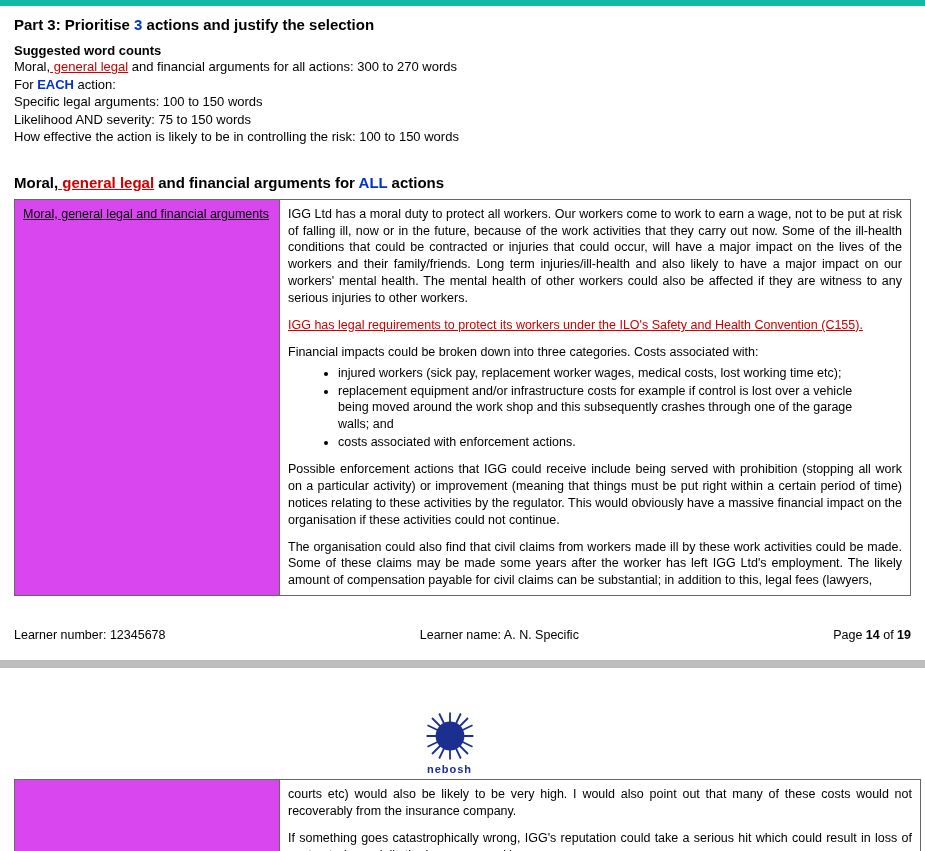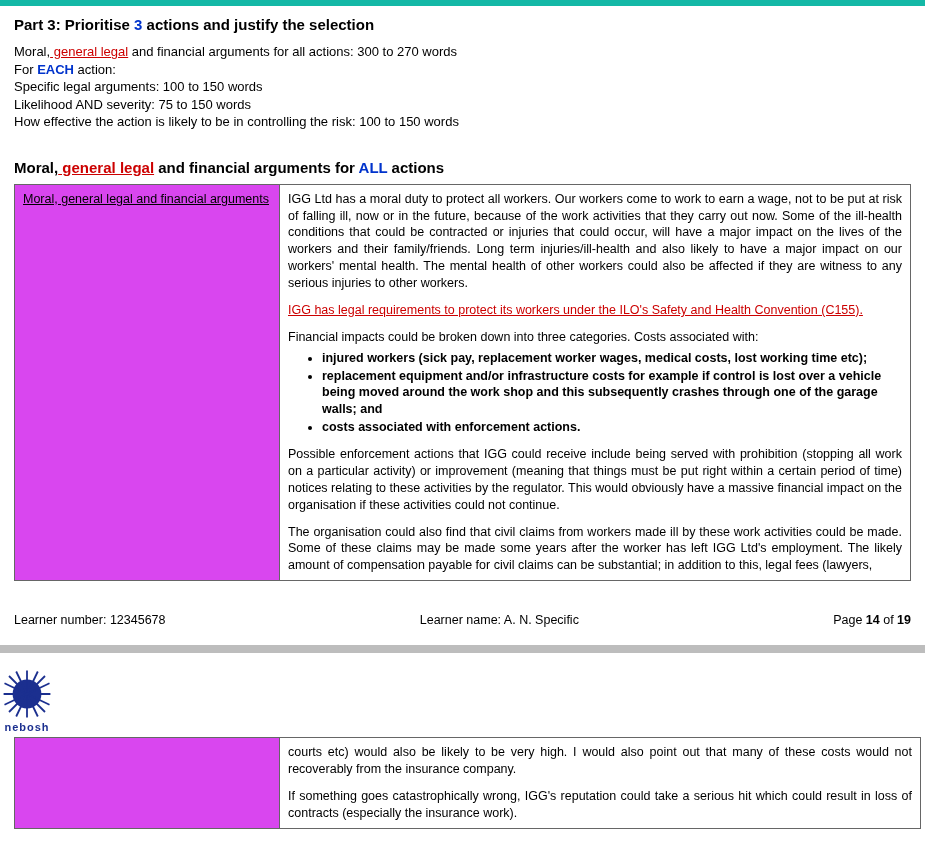--- a/index.html
+++ b/index.html
@@ -49,36 +49,36 @@
   }
   td.left-col {
     background: #d946ef;
     width: 265px;
     text-decoration: underline;
   }
   .para { margin: 0 0 10px 0; text-align: justify; }
   .para:last-child { margin-bottom: 0; }
   .red-para { color: #cc0000; text-decoration: underline; margin: 0 0 10px 0; }
   ul.bullets { margin: 0 0 10px 0; padding-left: 34px; }
-  ul.bullets li { margin: 1px 0; font-weight: bold; }
+  ul.bullets li { margin: 1px 16px; }
   .footer-row {
     display: flex;
     justify-content: space-between;
     font-size: 12.5px;
     padding: 24px 14px 18px 14px;
     text-align: center;
   }
   .page-gap {
     height: 8px;
     background: #bdbdbd;
   }
   .logo-wrap {
     display: flex;
-    justify-content: flex-start;
-    padding: 14px 26px 4px 0;
+    justify-content: center;
+    padding: 41px 26px 4px 0;
   }
   .nebosh-logo {
     display: flex;
     flex-direction: column;
     align-items: center;
     color: #1b2f8f;
     font-weight: bold;
     letter-spacing: 1px;
     font-size: 11px;
   }
@@ -91,20 +91,21 @@
 </style>
 </head>
 <body>
 
 <div class="page-section thin-top-border">
 
   <div class="header-title">
     <span>Part 3: Prioritise </span><span class="count3">3</span><span> actions and justify the selection</span>
   </div>
 
+  <div class="subhead">Suggested word counts</div>
   <p class="line">
     <span>Moral,</span><span class="red-underline"> general legal</span><span> and financial arguments for all actions: 300 to 270 words</span>
   </p>
   <p class="line">
     <span>For </span><span class="each-word">EACH</span><span> action:</span>
   </p>
   <p class="line">Specific legal arguments: 100 to 150 words</p>
   <p class="line">Likelihood AND severity: 75 to 150 words</p>
   <p class="line">How effective the action is likely to be in controlling the risk: 100 to 150 words</p>
 

